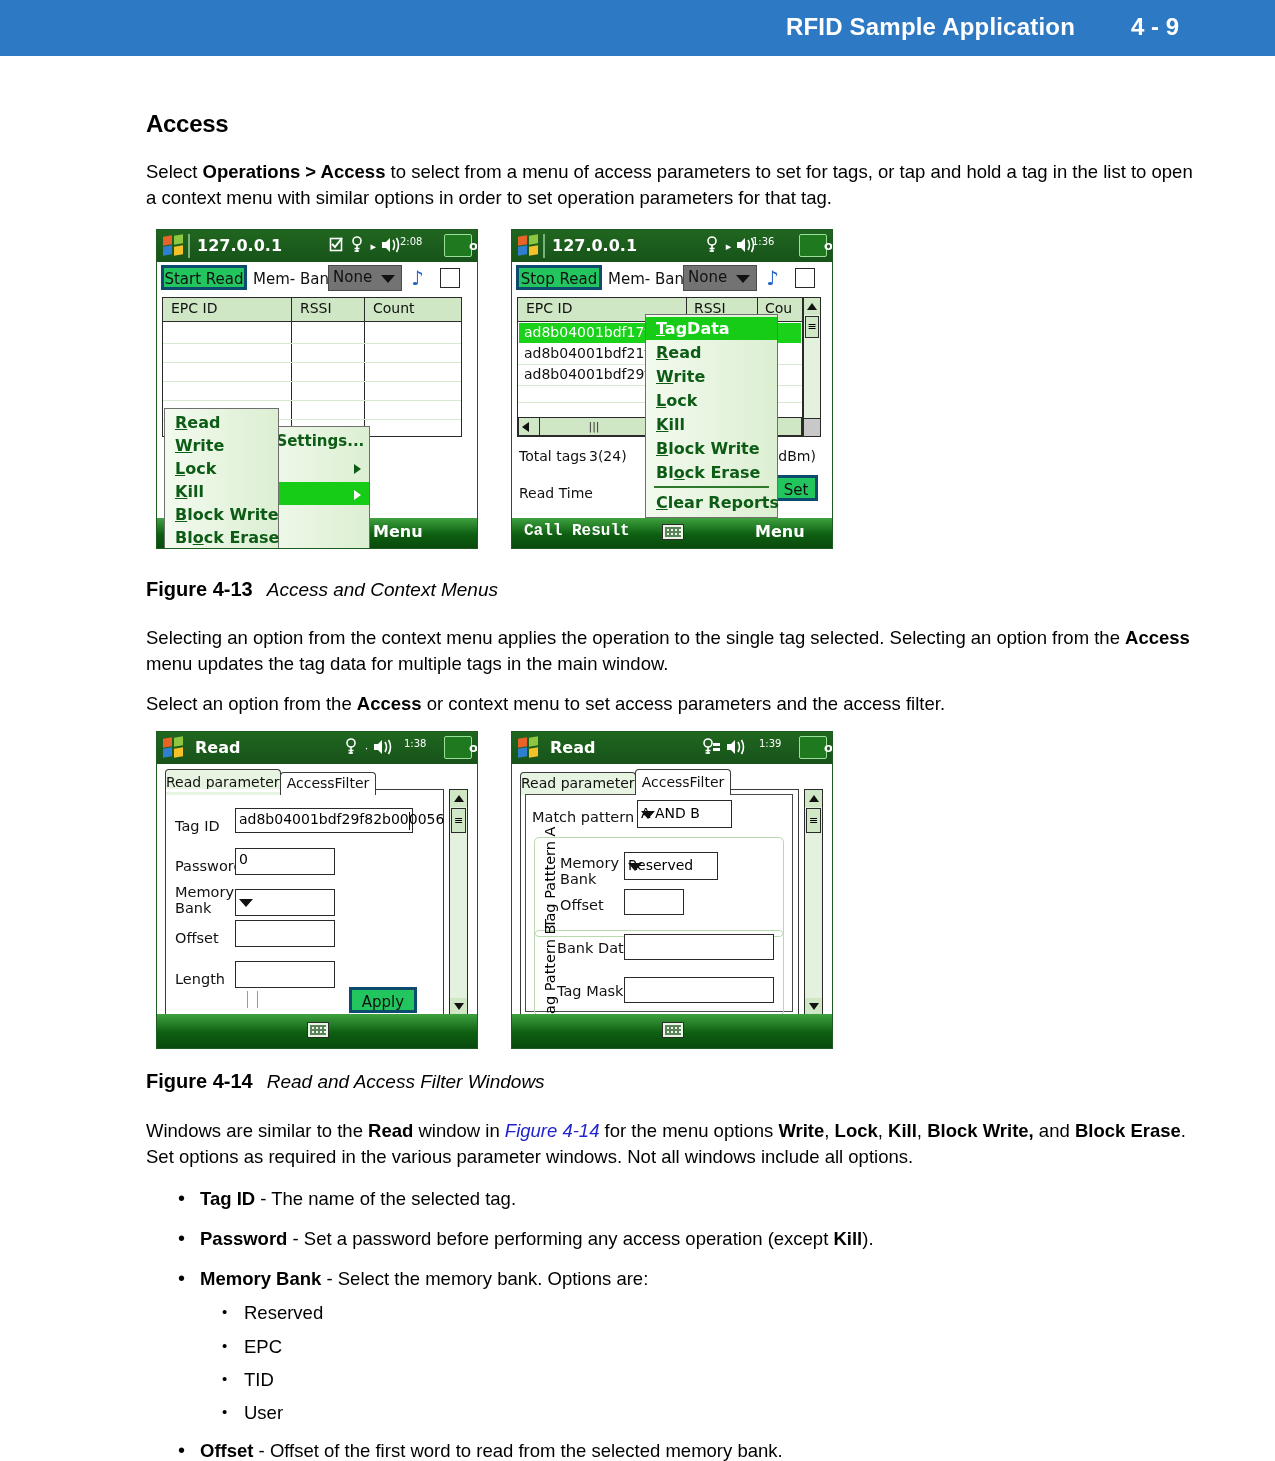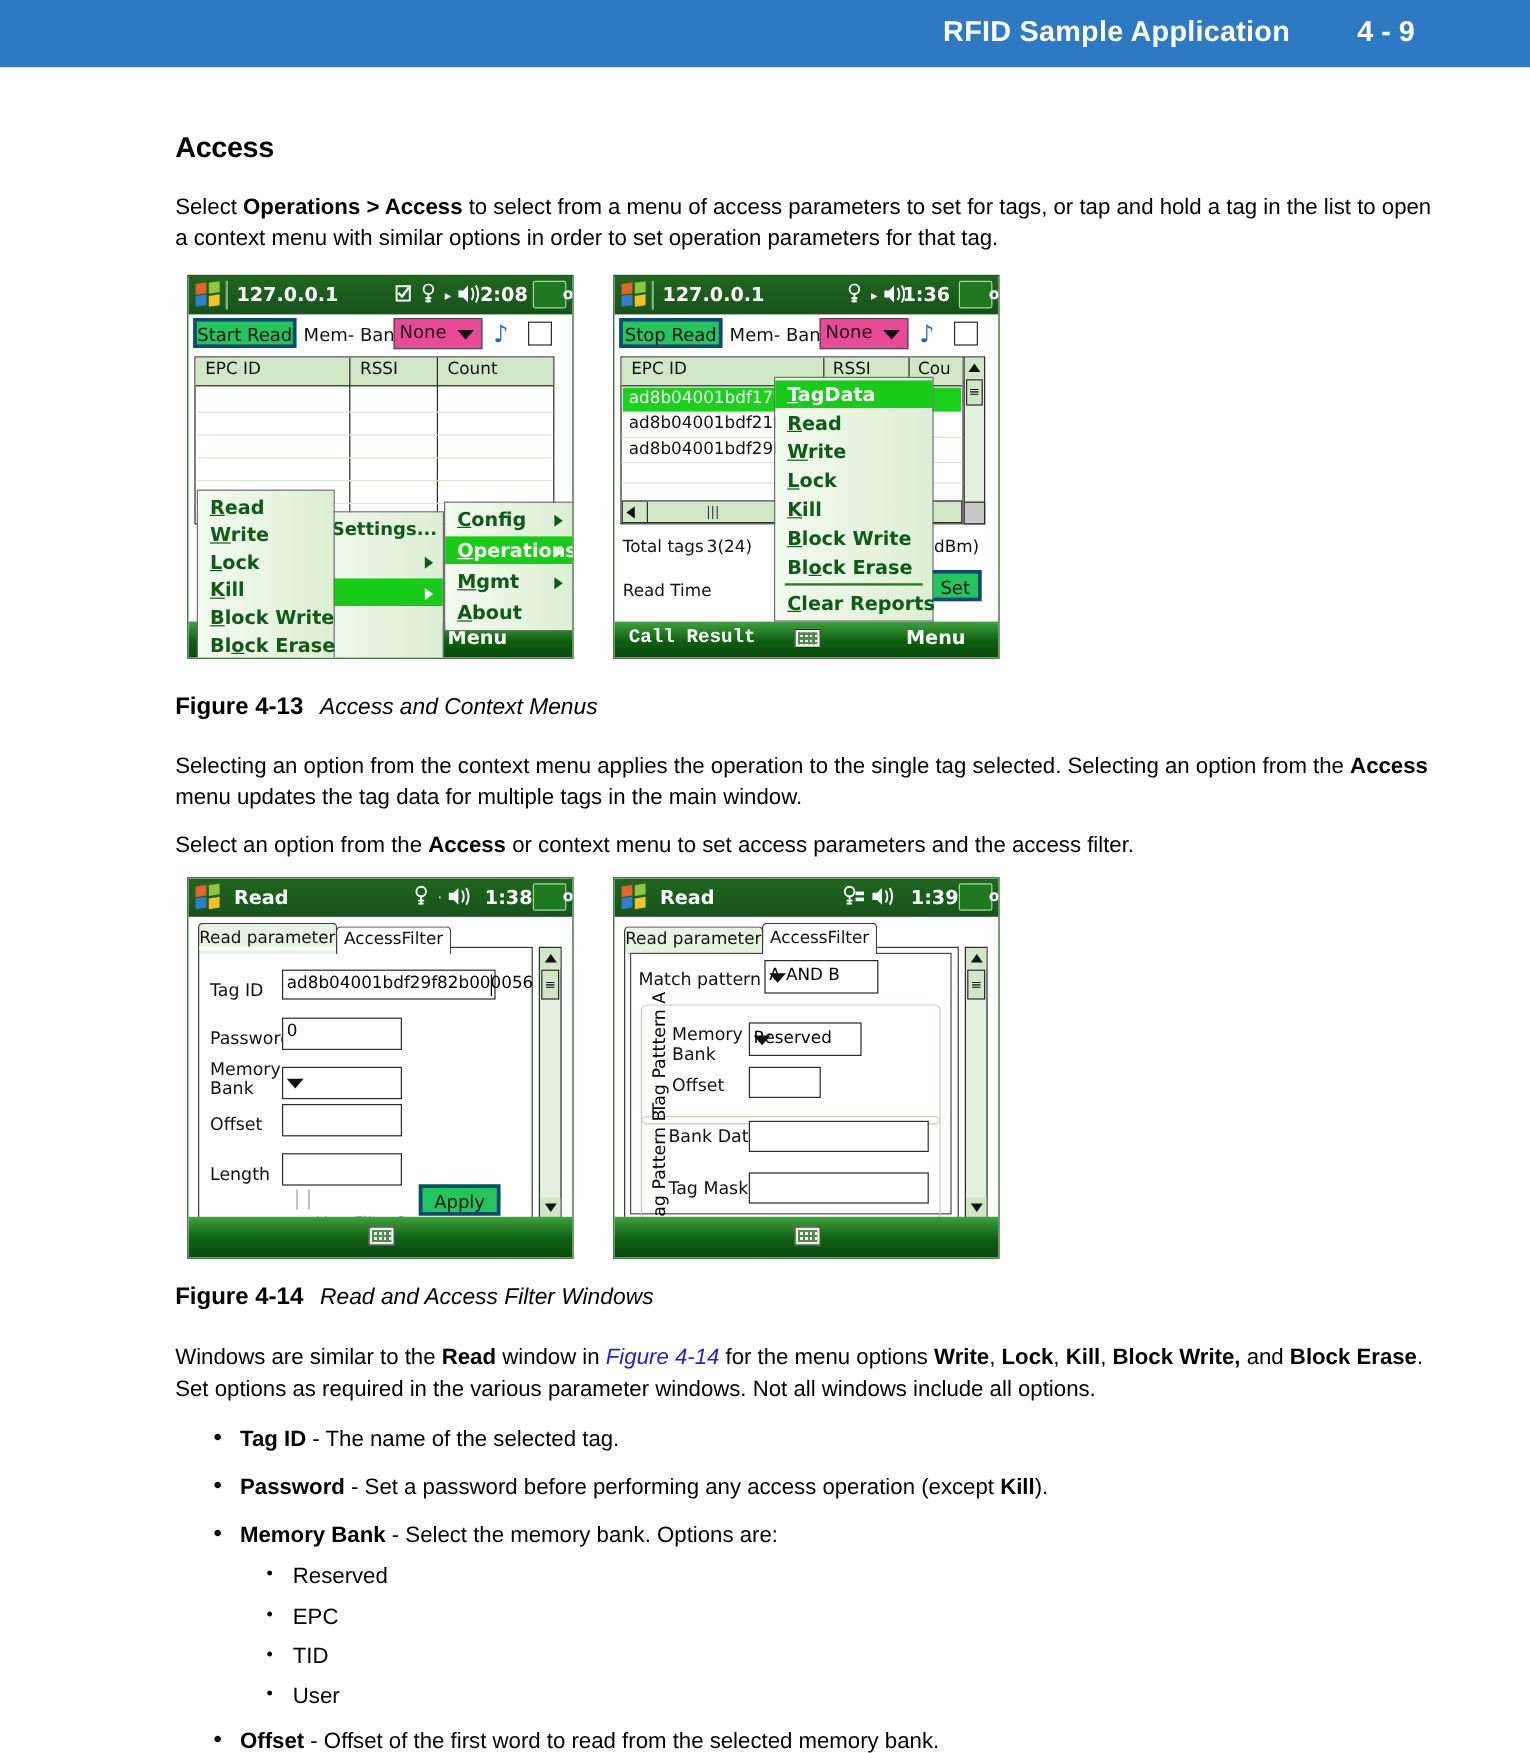--- a/index.html
+++ b/index.html
@@ -82,36 +82,36 @@
   .win-logo i.a{ left:0; top:1px;  background:#e8632a; transform:skewY(-9deg);}
   .win-logo i.b{ left:11px; top:0px; background:#8ec63f; transform:skewY(-9deg);}
   .win-logo i.c{ left:0; top:11px; background:#2f7fd0; transform:skewY(-9deg);}
   .win-logo i.d{ left:11px; top:11px;background:#f5c128; transform:skewY(-9deg);}
   .tb-sep{ position:absolute; left:31px; top:4px; width:2px; height:24px; background:#7ab37a; }
   .tb-title{
     position:absolute; left:40px; top:6px; font-size:16px; font-weight:bold;
     color:#fff; white-space:nowrap;
   }
   .tb-icons{ position:absolute; top:6px; font-size:15px; color:#fff; white-space:nowrap;}
-  .tb-time{ position:absolute; top:6px; font-size:16px; font-weight:bold; color:#fff;}
+  .tb-time{ position:absolute; top:6px; font-size:10px; font-weight:normal; color:#fff;}
   .tb-ok{
     position:absolute; top:4px; right:5px; width:28px; height:23px;
     background:#1f7a1f; border:1px solid #9adf9a; border-radius:2px;
     color:#fff; font-size:13px; font-weight:bold; text-align:center; line-height:22px;padding-left:24px;
   }
 
   
   .toolbar{ position:absolute; left:0; right:0; height:34px; }
   .btn{
     position:absolute; background:#22c55e; border:3px solid #0c4a6e;
     font-size:15px; text-align:center; color:#111;
   }
   .lbl{ position:absolute; font-size:15px; color:#111; white-space:nowrap;}
   .combo{
-    position:absolute; background:#ec4899; border:1px solid #4a4a4a;
+    position:absolute; background:#737373; border:1px solid #4a4a4a;
     font-size:15px; color:#111;
   }
   .combo span.v{ position:absolute; left:4px; top:2px; }
   .combo .arrow{
     position:absolute; right:6px; top:50%; margin-top:-3px;
     width:0;height:0;border-left:7px solid transparent;border-right:7px solid transparent;
     border-top:8px solid #111;
   }
   .checkbox{ position:absolute; background:#fff; border:1px solid #2a2a2a; }
   .note-ico{ position:absolute; color:#2163c9; font-size:20px; }
@@ -265,26 +265,20 @@
     <div class="mi" style="top:3px; font-size:15px;">e Settings...</div>
     <div class="mi" style="top:29px;">
         <span class="sub"></span>
       </div>
     <div class="mi sel" style="top:55px;">
         <span class="sub"></span>
       </div>
     <div class="mi" style="top:94px; font-size:15px;">fo</div>
   </div>
 
-  <div class="menu" style="left:213px; top:188px; width:108px; height:108px; z-index:5;">
-    <div class="mi" style="top:2px;"><u>C</u>onfig<span class="sub"></span></div>
-    <div class="mi sel" style="top:28px;"><u>O</u>perations<span class="sub"></span></div>
-    <div class="mi" style="top:54px;"><u>M</u>gmt<span class="sub"></span></div>
-    <div class="mi" style="top:80px;"><u>A</u>bout</div>
-  </div>
 
   <div class="menu" style="left:7px; top:178px; width:115px; height:142px; z-index:6;">
     <div class="mi" style="top:2px;"><u>R</u>ead</div>
     <div class="mi" style="top:25px;"><u>W</u>rite</div>
     <div class="mi" style="top:48px;"><u>L</u>ock</div>
     <div class="mi" style="top:71px;"><u>K</u>ill</div>
     <div class="mi" style="top:94px;"><u>B</u>lock Write</div>
     <div class="mi" style="top:117px;">Bl<u>o</u>ck Erase</div>
   </div>
 

